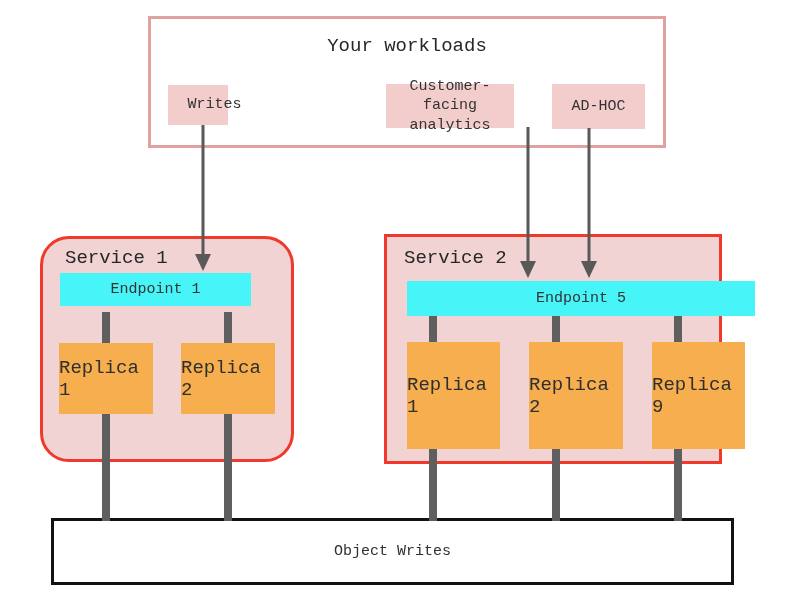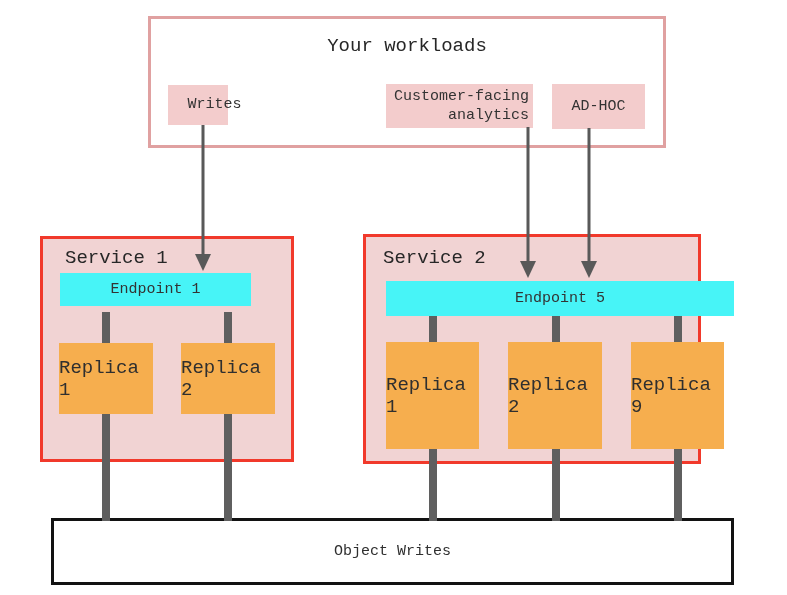--- a/index.html
+++ b/index.html
@@ -15,21 +15,21 @@
   .wl-title{
     position:absolute;left:0;right:0;top:16px;text-align:center;
     font-size:19px;color:#272727;
   }
   .chip{
     position:absolute;background:#f3cccc;color:#333333;
     display:flex;align-items:center;justify-content:center;text-align:center;
     font-size:15px;line-height:1.3;box-sizing:border-box;
   }
   .chip-writes{left:17px;top:66px;width:60px;height:40px;padding-left:33px;}
-  .chip-cfa{left:235px;top:65px;width:147px;height:44px;padding:0 4px;text-align:right;}
+  .chip-cfa{left:235px;top:65px;width:128px;height:44px;padding:0 4px;}
   .chip-adhoc{left:401px;top:65px;width:93px;height:45px;}
   
   .arrow{position:absolute;z-index:4;}
   .arrow .shaft{position:absolute;left:50%;transform:translateX(-50%);top:0;width:3px;background:#595959;}
   .arrow .head{
     position:absolute;left:50%;transform:translateX(-50%);bottom:0;width:0;height:0;
     border-left:8px solid transparent;border-right:8px solid transparent;border-top:17px solid #595959;
   }
   .arrow-1{left:195px;top:125px;width:16px;height:146px;}
   .arrow-1 .shaft{height:130px;}
@@ -46,22 +46,22 @@
   .c-s2-stub-1{left:429px;top:314px;height:30px;}
   .c-s2-stub-2{left:552px;top:314px;height:30px;}
   .c-s2-stub-3{left:674px;top:314px;height:30px;}
   .c-s2-drop-1{left:429px;top:447px;height:74px;}
   .c-s2-drop-2{left:552px;top:447px;height:74px;}
   .c-s2-drop-3{left:674px;top:447px;height:74px;}
   
   .service{
     position:absolute;border:3px solid #f1392b;background:#f1d3d3;box-sizing:border-box;
   }
-  .service-1{left:40px;top:236px;width:254px;height:226px;}
-  .service-2{left:363px;top:234px;width:338px;height:230px;}
+  .service-1{left:40px;top:236px;width:254px;height:226px;border-radius:29px;}
+  .service-2{left:384px;top:234px;width:338px;height:230px;}
   .service-title{position:absolute;font-size:19px;color:#272727;z-index:3;}
   .service-1 .service-title{left:22px;top:8px;}
   .service-2 .service-title{left:17px;top:10px;}
   .endpoint{
     position:absolute;background:#47f4f7;color:#333333;font-size:15px;
     display:flex;align-items:center;justify-content:center;z-index:3;box-sizing:border-box;
   }
   .service-1 .endpoint{left:17px;top:34px;width:191px;height:33px;}
   .service-2 .endpoint{left:20px;top:44px;width:348px;height:35px;}
   .replica{

